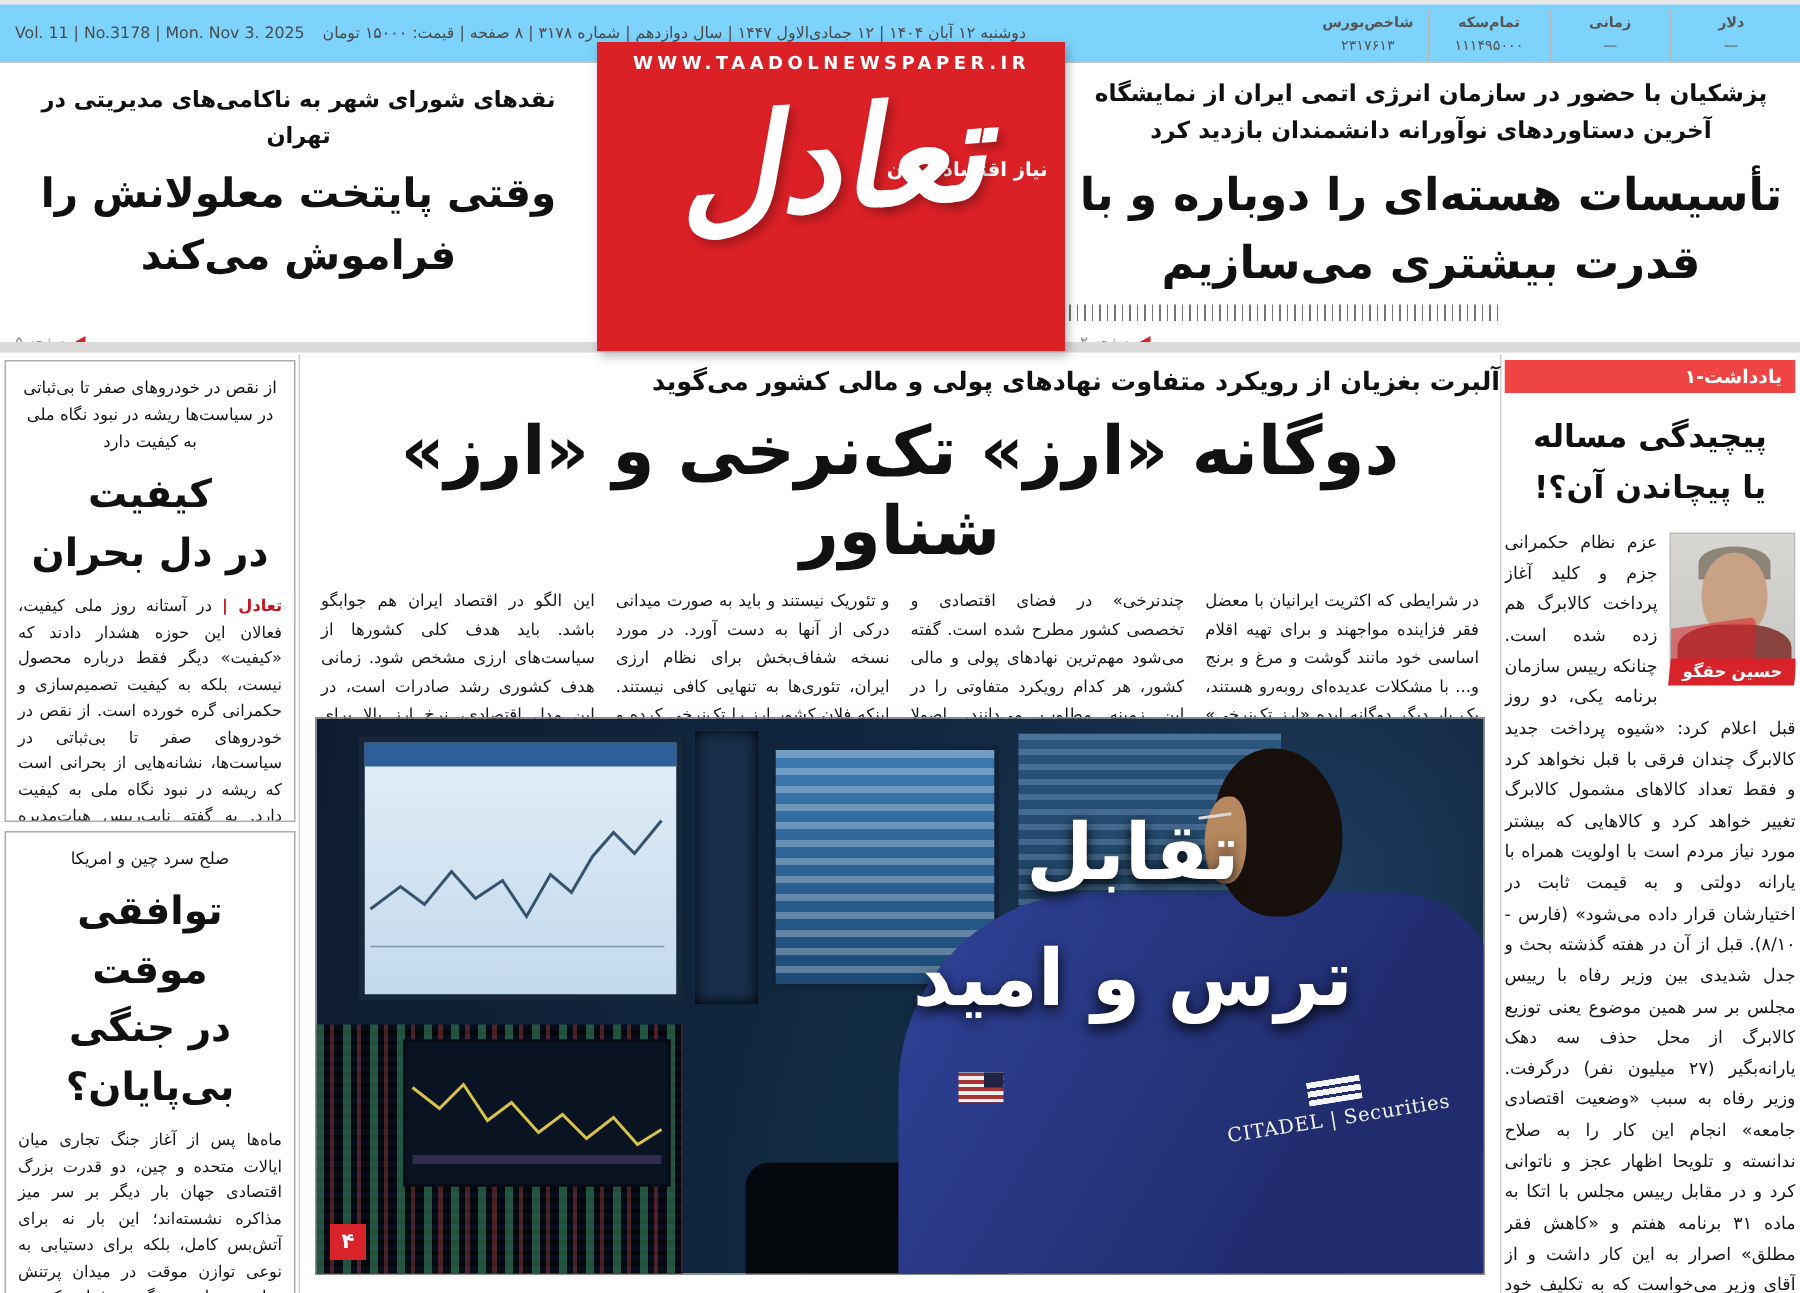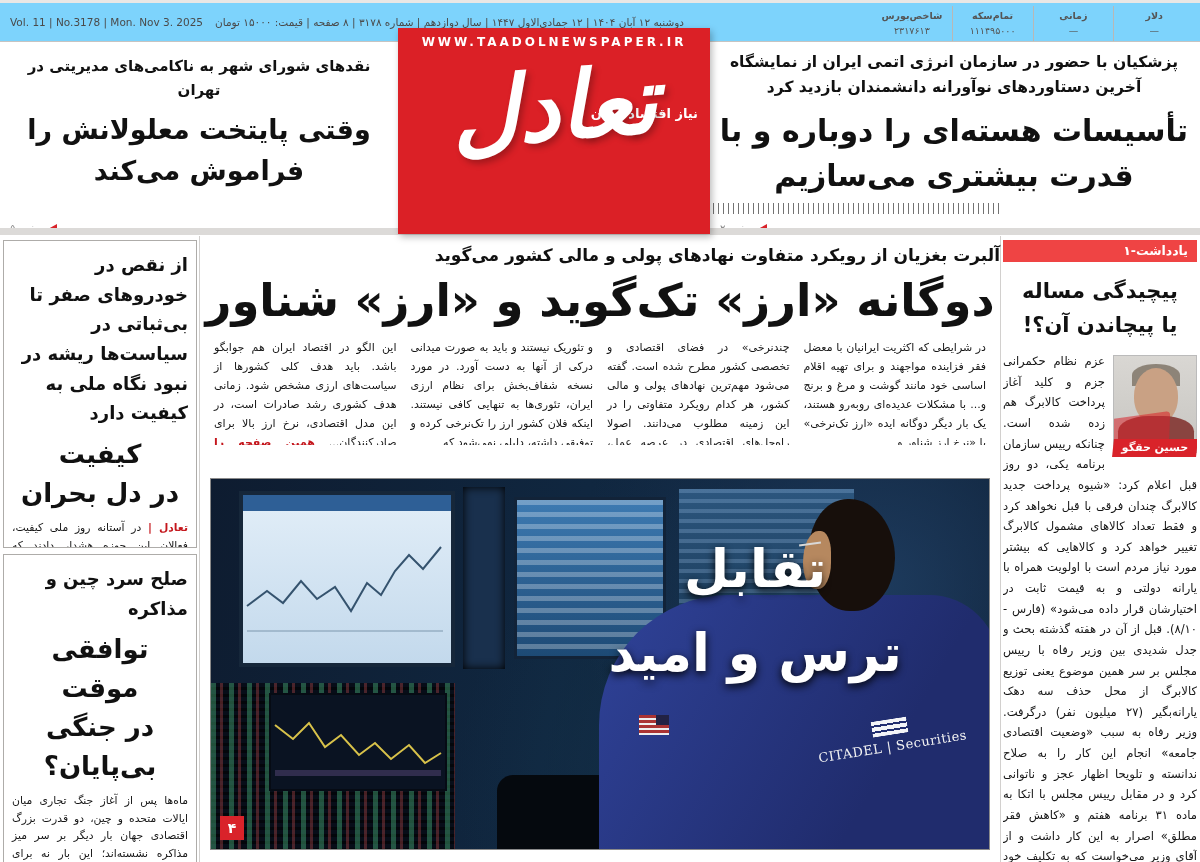--- a/index.html
+++ b/index.html
@@ -46,21 +46,21 @@
          border-right:9px solid #d9232a; }
 
   .grayband { position:absolute; top:228px; left:0; right:0; height:7px; background:#dcdad8; }
 
   
   .main { position:absolute; top:236px; left:0; right:0; bottom:0; }
 
   
   .leftcol { position:absolute; left:3px; top:4px; width:194px; bottom:0; }
   .box { border:1px solid #aeaca9; background:#fff; padding:9px 8px; overflow:hidden; }
-  .box .bkick { font-size:18px; font-weight:bold; text-align:right; line-height:1.65; }
+  .box .bkick { font-size:11px; font-weight:normal; text-align:center; line-height:1.65; }
   .box .bttl { font-size:26px; font-weight:bold; text-align:center; line-height:1.5; margin:7px 0 6px; }
   .box .bbody { font-size:10.8px; text-align:justify; line-height:1.62; color:#161616; }
   .box1 { height:308px; }
   .box2 { position:absolute; top:314px; left:0; right:0; height:312px; }
   .leadword { color:#c4161c; font-weight:bold; }
   .readmore { color:#c4161c; font-weight:bold; }
 
   
   .center { position:absolute; left:199px; width:802px; top:0; bottom:0;
             border-left:1px solid #d2d0ce; border-right:1px solid #d2d0ce; }
@@ -202,35 +202,35 @@
           <span>کیفیت</span><br>
           <span>در دل بحران</span>
         </div>
         <div class="bbody">
           <span class="leadword">تعادل |</span>
           <span>در آستانه روز ملی کیفیت، فعالان این حوزه هشدار دادند که «کیفیت» دیگر فقط درباره محصول نیست، بلکه به کیفیت تصمیم‌سازی و حکمرانی گره خورده است. از نقص در خودروهای صفر تا بی‌ثباتی در سیاست‌ها، نشانه‌هایی از بحرانی است که ریشه در نبود نگاه ملی به کیفیت دارد. به گفته نایب‌رییس هیات‌مدیره انجمن مدیریت کیفیت ایران، آمارها نشان می‌دهد ۷۰ درصد نارضایتی خریداران خودرو پس از اولین خرابی ثبت می‌شود؛ نشانه‌ای از بحرانی که از خط تولید تا...</span>
           
         </div>
       </div>
       <div class="box box2">
-        <div class="bkick">صلح سرد چین و مذاکره</div>
+        <div class="bkick">صلح سرد چین و امریکا</div>
         <div class="bttl">
           <span>توافقی موقت</span><br>
           <span>در جنگی بی‌پایان؟</span>
         </div>
         <div class="bbody">
           <span>ماه‌ها پس از آغاز جنگ تجاری میان ایالات متحده و چین، دو قدرت بزرگ اقتصادی جهان بار دیگر بر سر میز مذاکره نشسته‌اند؛ این بار نه برای آتش‌بس کامل، بلکه برای دستیابی به نوعی توازن موقت در میدان پرتنش تجارت جهانی. جنگ تعرفه‌ای که در سال ۲۰۱۸ توسط دولت ترامپ آغاز شد، به سرعت از تعرفه‌های فولاد و آلومینیوم فراتر رفت و به حوزه‌های فناوری، کشاورزی و حتی سرمایه‌گذاری خارجی کشیده شد. واشنگتن با هدف مهار رشد اقتصادی چین و جلوگیری از نفوذ فناوری این کشور، محدودیت‌های شدیدی را...</span>
           
         </div>
       </div>
     </div>
 
     <div class="center">
       <div class="lead-kick">آلبرت بغزیان از رویکرد متفاوت نهادهای پولی و مالی کشور می‌گوید</div>
-      <div class="lead-ttl">دوگانه «ارز» تک‌گوید و «ارز» شناور</div>
+      <div class="lead-ttl">دوگانه «ارز» تک‌نرخی و «ارز» شناور</div>
       <div class="lead-cols">
         <div class="lcol">در شرایطی که اکثریت ایرانیان با معضل فقر فزاینده مواجهند و برای تهیه اقلام اساسی خود مانند گوشت و مرغ و برنج و... با مشکلات عدیده‌ای روبه‌رو هستند، یک بار دیگر دوگانه ایده «ارز تک‌نرخی» یا «نرخ ارز شناور و</div>
         <div class="lcol">چندنرخی» در فضای اقتصادی و تخصصی کشور مطرح شده است. گفته می‌شود مهم‌ترین نهادهای پولی و مالی کشور، هر کدام رویکرد متفاوتی را در این زمینه مطلوب می‌دانند. اصولا راه‌حل‌های اقتصادی در عرصه عمل، روتین</div>
         <div class="lcol">و تئوریک نیستند و باید به صورت میدانی درکی از آنها به دست آورد. در مورد نسخه شفاف‌بخش برای نظام ارزی ایران، تئوری‌ها به تنهایی کافی نیستند. اینکه فلان کشور ارز را تک‌نرخی کرده و توفیقی داشته، دلیلی نمی‌شود که</div>
         <div class="lcol">
           <span>این الگو در اقتصاد ایران هم جوابگو باشد. باید هدف کلی کشورها از سیاست‌های ارزی مشخص شود. زمانی هدف کشوری رشد صادرات است، در این مدل اقتصادی، نرخ ارز بالا برای صادرکنندگان...</span>
           <span class="readmore">همین صفحه را بخوانید</span>
         </div>
       </div>
 

